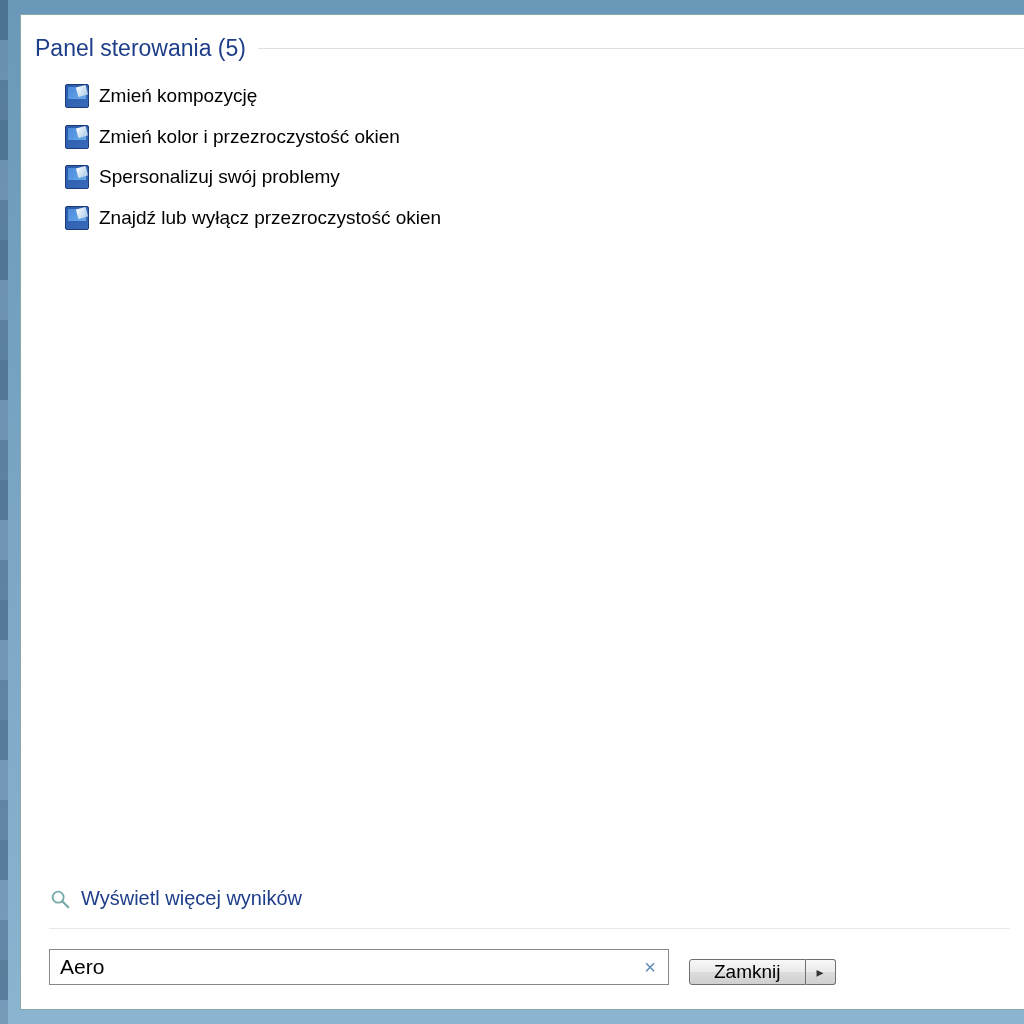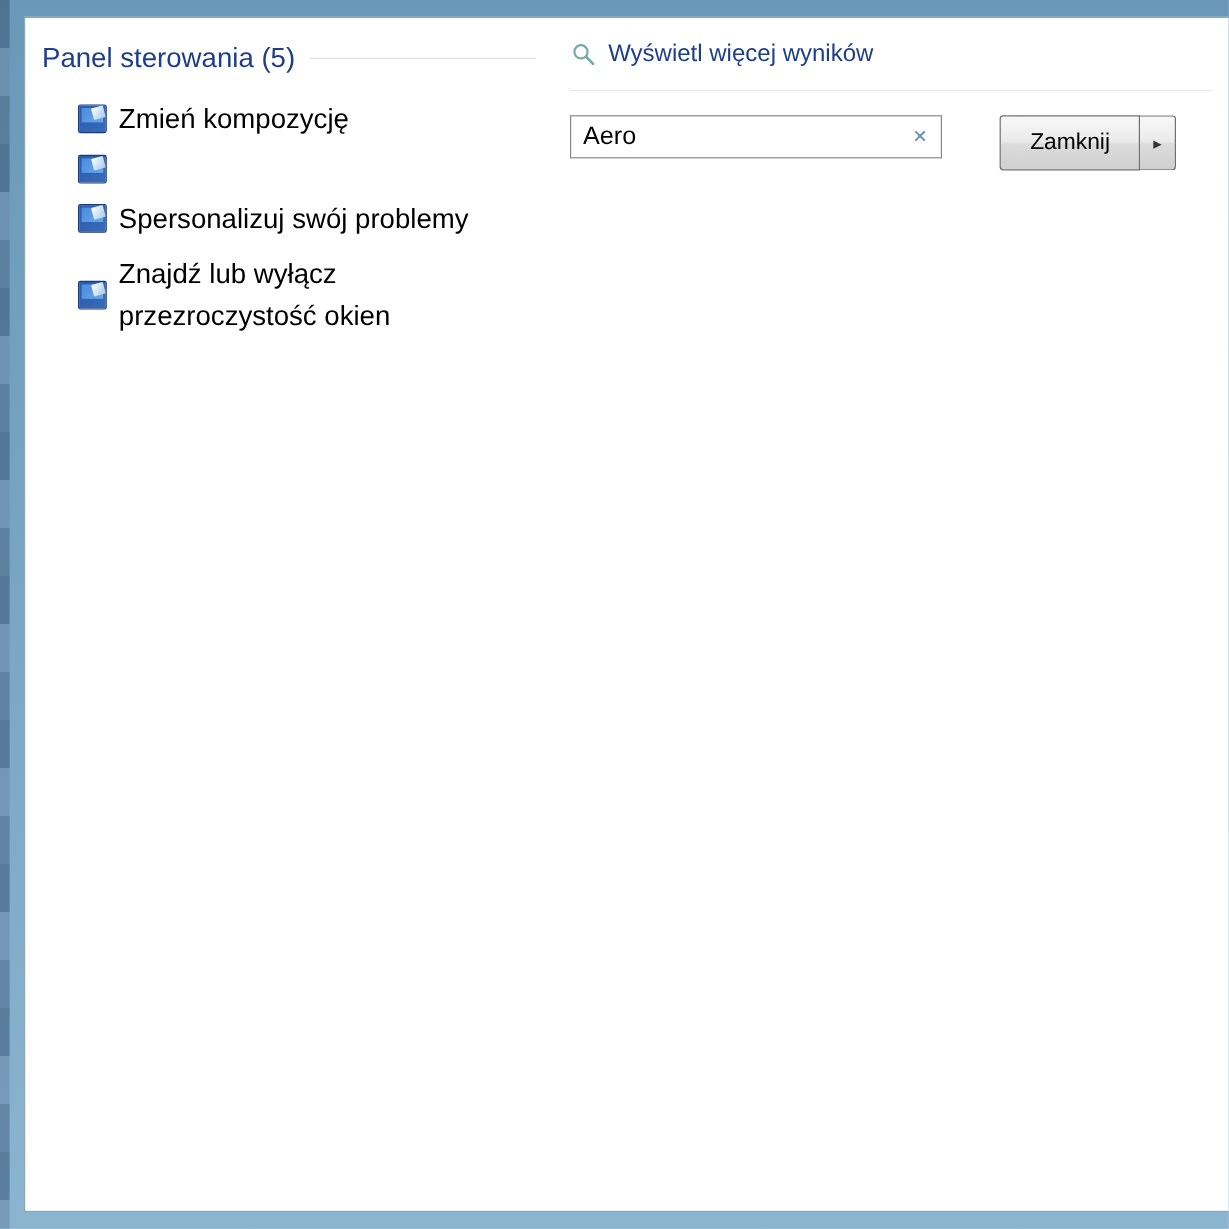--- a/index.html
+++ b/index.html
@@ -30,21 +30,21 @@
         #4a6a8a 80px, #4a6a8a 120px
       );
       opacity: 0.6;
     }
     .window {
       background: #ffffff;
       height: 996px;
       border: 1px solid #8aa;
       border-right: none;
       display: flex;
-      flex-direction: row;
+      flex-direction: column;
       position: relative;
     }
     .content-area {
       flex: 1;
       padding: 20px 0 0 14px;
       overflow: hidden;
     }
     .section-header-row {
       display: flex;
       align-items: center;
@@ -64,21 +64,21 @@
     }
     .result-list {
       list-style: none;
     }
     .result-item {
       display: flex;
       align-items: center;
       padding: 6px 8px 6px 30px;
       cursor: pointer;
       color: #000;
-      font-size: 23px;
+      font-size: 19px;
       line-height: 1.5;
     }
     .result-item.selected {
       background: linear-gradient(to bottom, #e8f4fd, #d4ecfb);
       border: 1px solid #a8d8f0;
       border-left: 1px solid #a8d8f0;
       border-right: none;
       border-radius: 3px 0 0 3px;
       text-decoration: underline;
       padding: 5px 8px 5px 29px;
@@ -131,21 +131,21 @@
       right: 2px; bottom: 3px;
       width: 10px; height: 6px;
       background: #3a8a3a;
       border-radius: 1px;
     }
     .bottom-section {
       padding: 0 14px 24px 28px;
     }
     .more-results-row {
       display: flex;
-      align-items: flex-start;
+      align-items: center;
       margin-bottom: 18px;
       cursor: pointer;
       margin-top: 19px;
     }
     .search-glyph {
       width: 22px; height: 22px;
       margin-right: 10px;
       position: relative;
       display: inline-block;
     }
@@ -154,22 +154,22 @@
       color: #1e3e8a;
       font-size: 20px;
     }
     .divider-line {
       height: 1px;
       background: #e8e8e8;
       margin: 0 0 20px 0;
     }
     .search-bar-row {
       display: flex;
-      align-items: flex-start;
-      gap: 48px;
+      align-items: flex-end;
+      gap: 20px;
       padding-right: 30px;
     }
     .search-field-wrap {
       flex: 1;
       display: flex;
       align-items: center;
       border: 1px solid #888;
       background: #fff;
       height: 36px;
       padding: 0 8px 0 10px;
@@ -186,21 +186,21 @@
     }
     .clear-x {
       color: #5a8ab8;
       font-size: 20px;
       cursor: pointer;
       padding: 0 4px;
       font-weight: 400;
     }
     .close-button-group {
       display: flex;
-      height: 46px;
+      height: 26px;
     }
     .close-button {
       border: 1px solid #707070;
       background: linear-gradient(to bottom, #f8f8f8 0%, #eaeaea 48%, #dcdcdc 52%, #d0d0d0 100%);
       padding: 0 24px;
       font-size: 19px;
       font-family: inherit;
       cursor: pointer;
       border-radius: 3px 0 0 3px;
       color: #000;
@@ -231,20 +231,21 @@
         <span class="section-divider"></span>
       </div>
 
       <ul class="result-list">
         <li class="result-item">
           <span class="result-icon monitor-icon"></span>
           <span>Zmień kompozycję</span>
         </li>
         <li class="result-item">
           <span class="result-icon monitor-icon"></span>
+          <span>Zmień kolor i przezroczystość okien</span>
         </li>
         <li class="result-item">
           <span class="result-icon monitor-icon"></span>
           <span>Spersonalizuj swój problemy</span>
         </li>
         <li class="result-item">
           <span class="result-icon monitor-icon"></span>
           <span>Znajdź lub wyłącz przezroczystość okien</span>
         </li>
       </ul>

